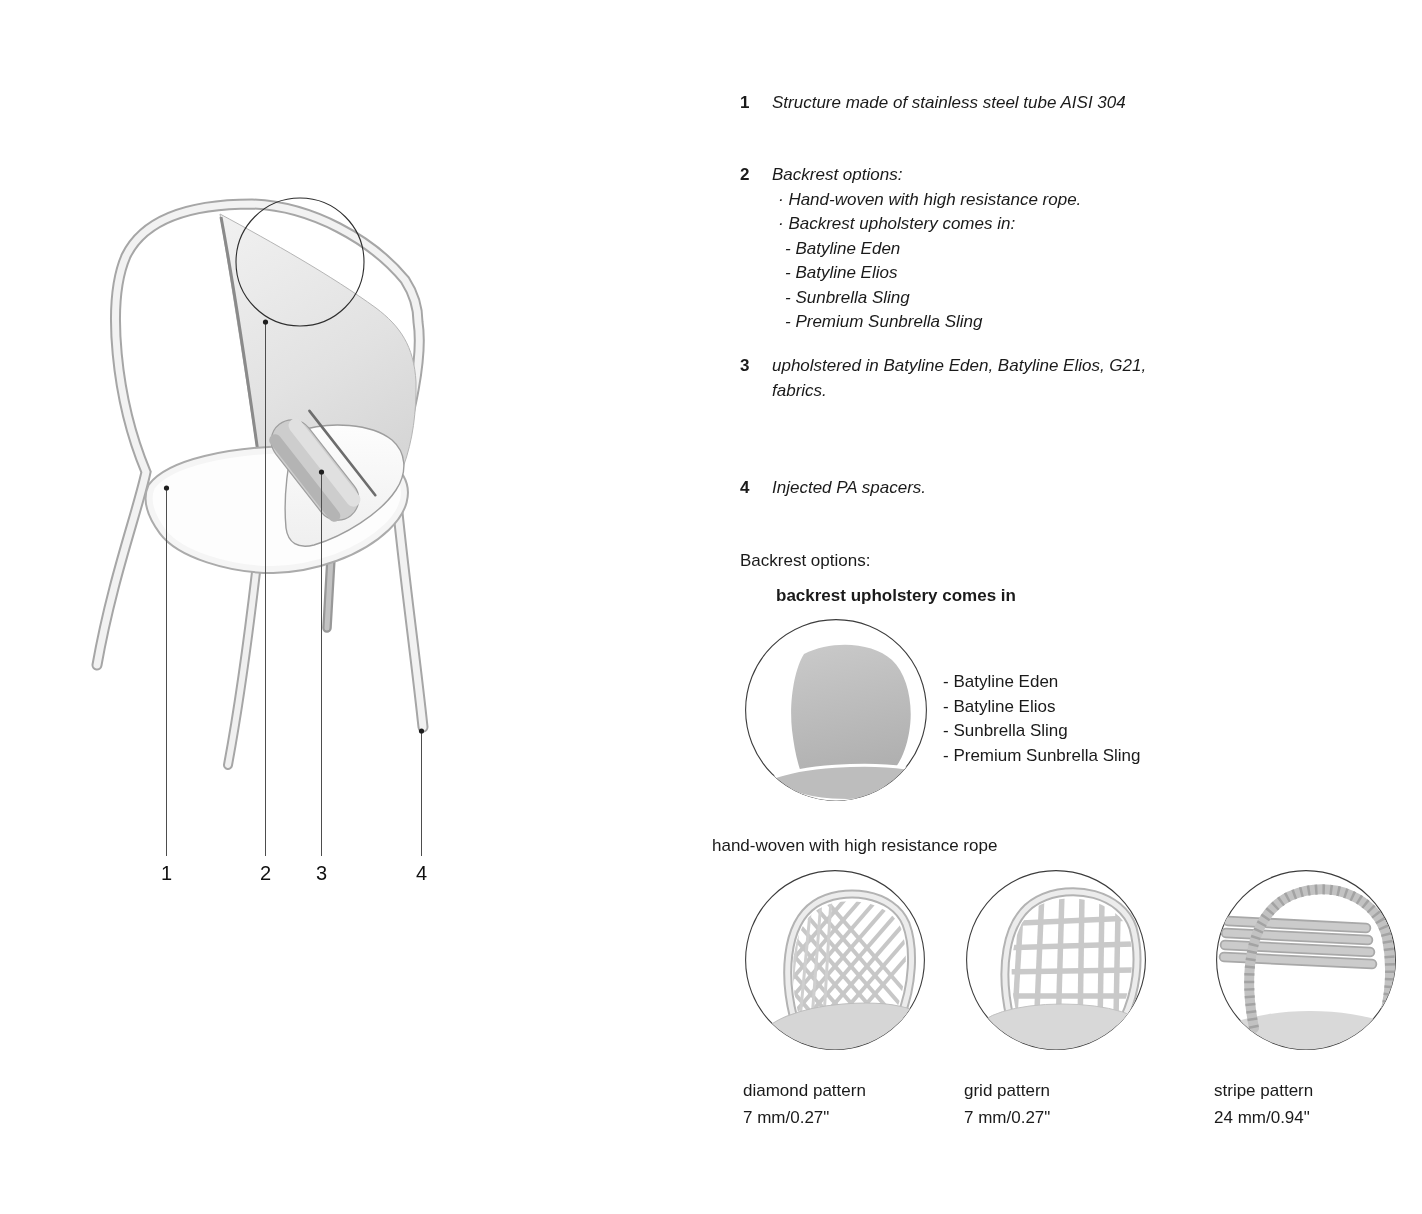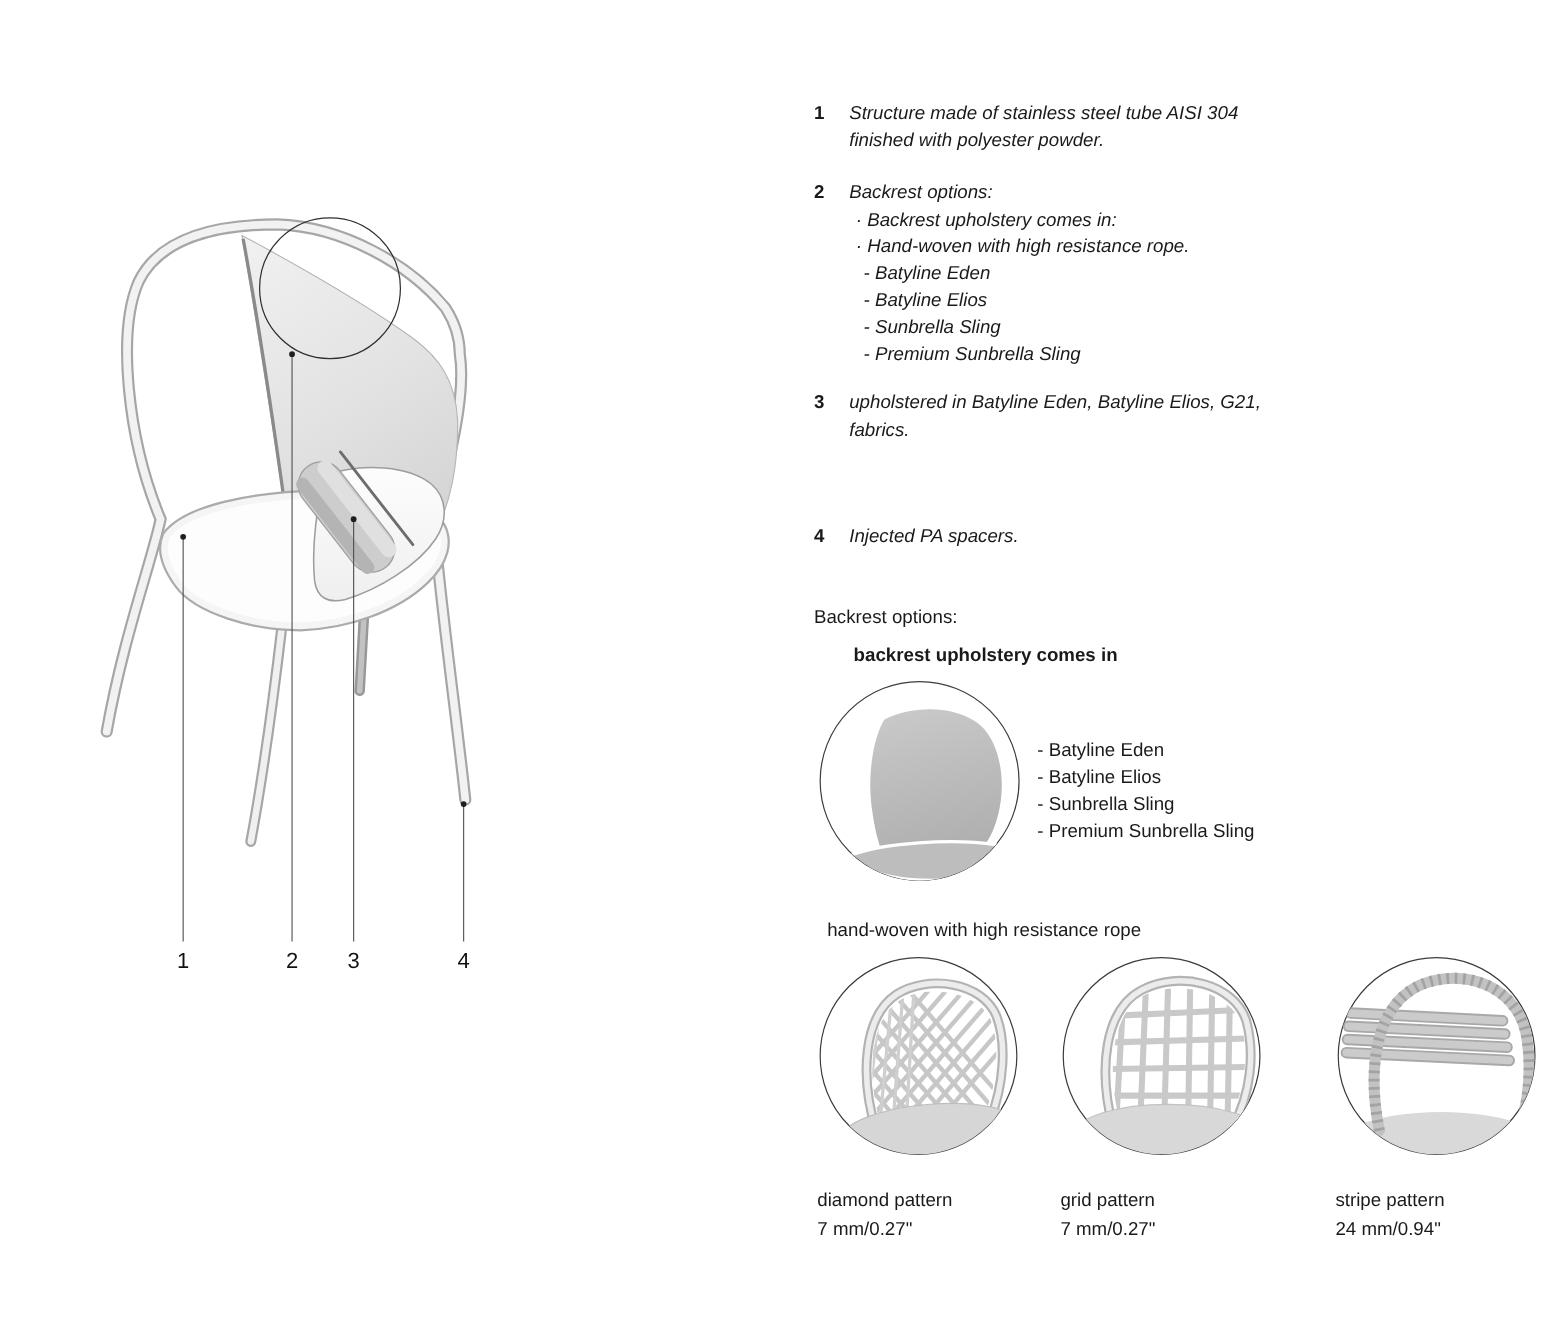--- a/index.html
+++ b/index.html
@@ -115,30 +115,29 @@
       <text x="265.5" y="880">2</text>
       <text x="321.5" y="880">3</text>
       <text x="421.5" y="880">4</text>
     </g>
   </svg>
 
   <div class="spec-item" style="top:91px;">
     <div class="spec-num">1</div>
     <div class="spec-lines">
       <div class="ln">Structure made of stainless steel tube AISI 304</div>
-      <div class="ln">finished with polyester powder.</div>
     </div>
   </div>
 
   <div class="spec-item" style="top:163px;">
     <div class="spec-num">2</div>
     <div class="spec-lines">
       <div class="ln">Backrest options:</div>
+      <div class="ln in1">· Hand-woven with high resistance rope.</div>
       <div class="ln in1">· Backrest upholstery comes in:</div>
-      <div class="ln in1">· Hand-woven with high resistance rope.</div>
       <div class="ln in2">- Batyline Eden</div>
       <div class="ln in2">- Batyline Elios</div>
       <div class="ln in2">- Sunbrella Sling</div>
       <div class="ln in2">- Premium Sunbrella Sling</div>
     </div>
   </div>
 
   <div class="spec-item" style="top:354px;">
     <div class="spec-num">3</div>
     <div class="spec-lines">
@@ -178,21 +177,21 @@
     </g>
   </svg>
 
   <div class="abs opt-list" style="left:943px;top:670px;">
     <div class="ln">- Batyline Eden</div>
     <div class="ln">- Batyline Elios</div>
     <div class="ln">- Sunbrella Sling</div>
     <div class="ln">- Premium Sunbrella Sling</div>
   </div>
 
-  <div class="abs heading" style="left:752px;top:834px;">hand-woven with high resistance rope</div>
+  <div class="abs heading" style="left:712px;top:834px;">hand-woven with high resistance rope</div>
 
   <div class="pattern-block" style="left:743px;">
     <svg width="184" height="184" viewBox="0 0 184 184">
       <defs>
         <clipPath id="clipD">
             <circle cx="92" cy="92" r="89.4"></circle>
           </clipPath>
         <clipPath id="clipDin">
           <path d="M 58,156 C 44,108 48,60 74,42 C 98,26 146,32 158,60
                    C 166,82 164,116 152,146 C 118,160 84,162 58,156 Z"></path>

